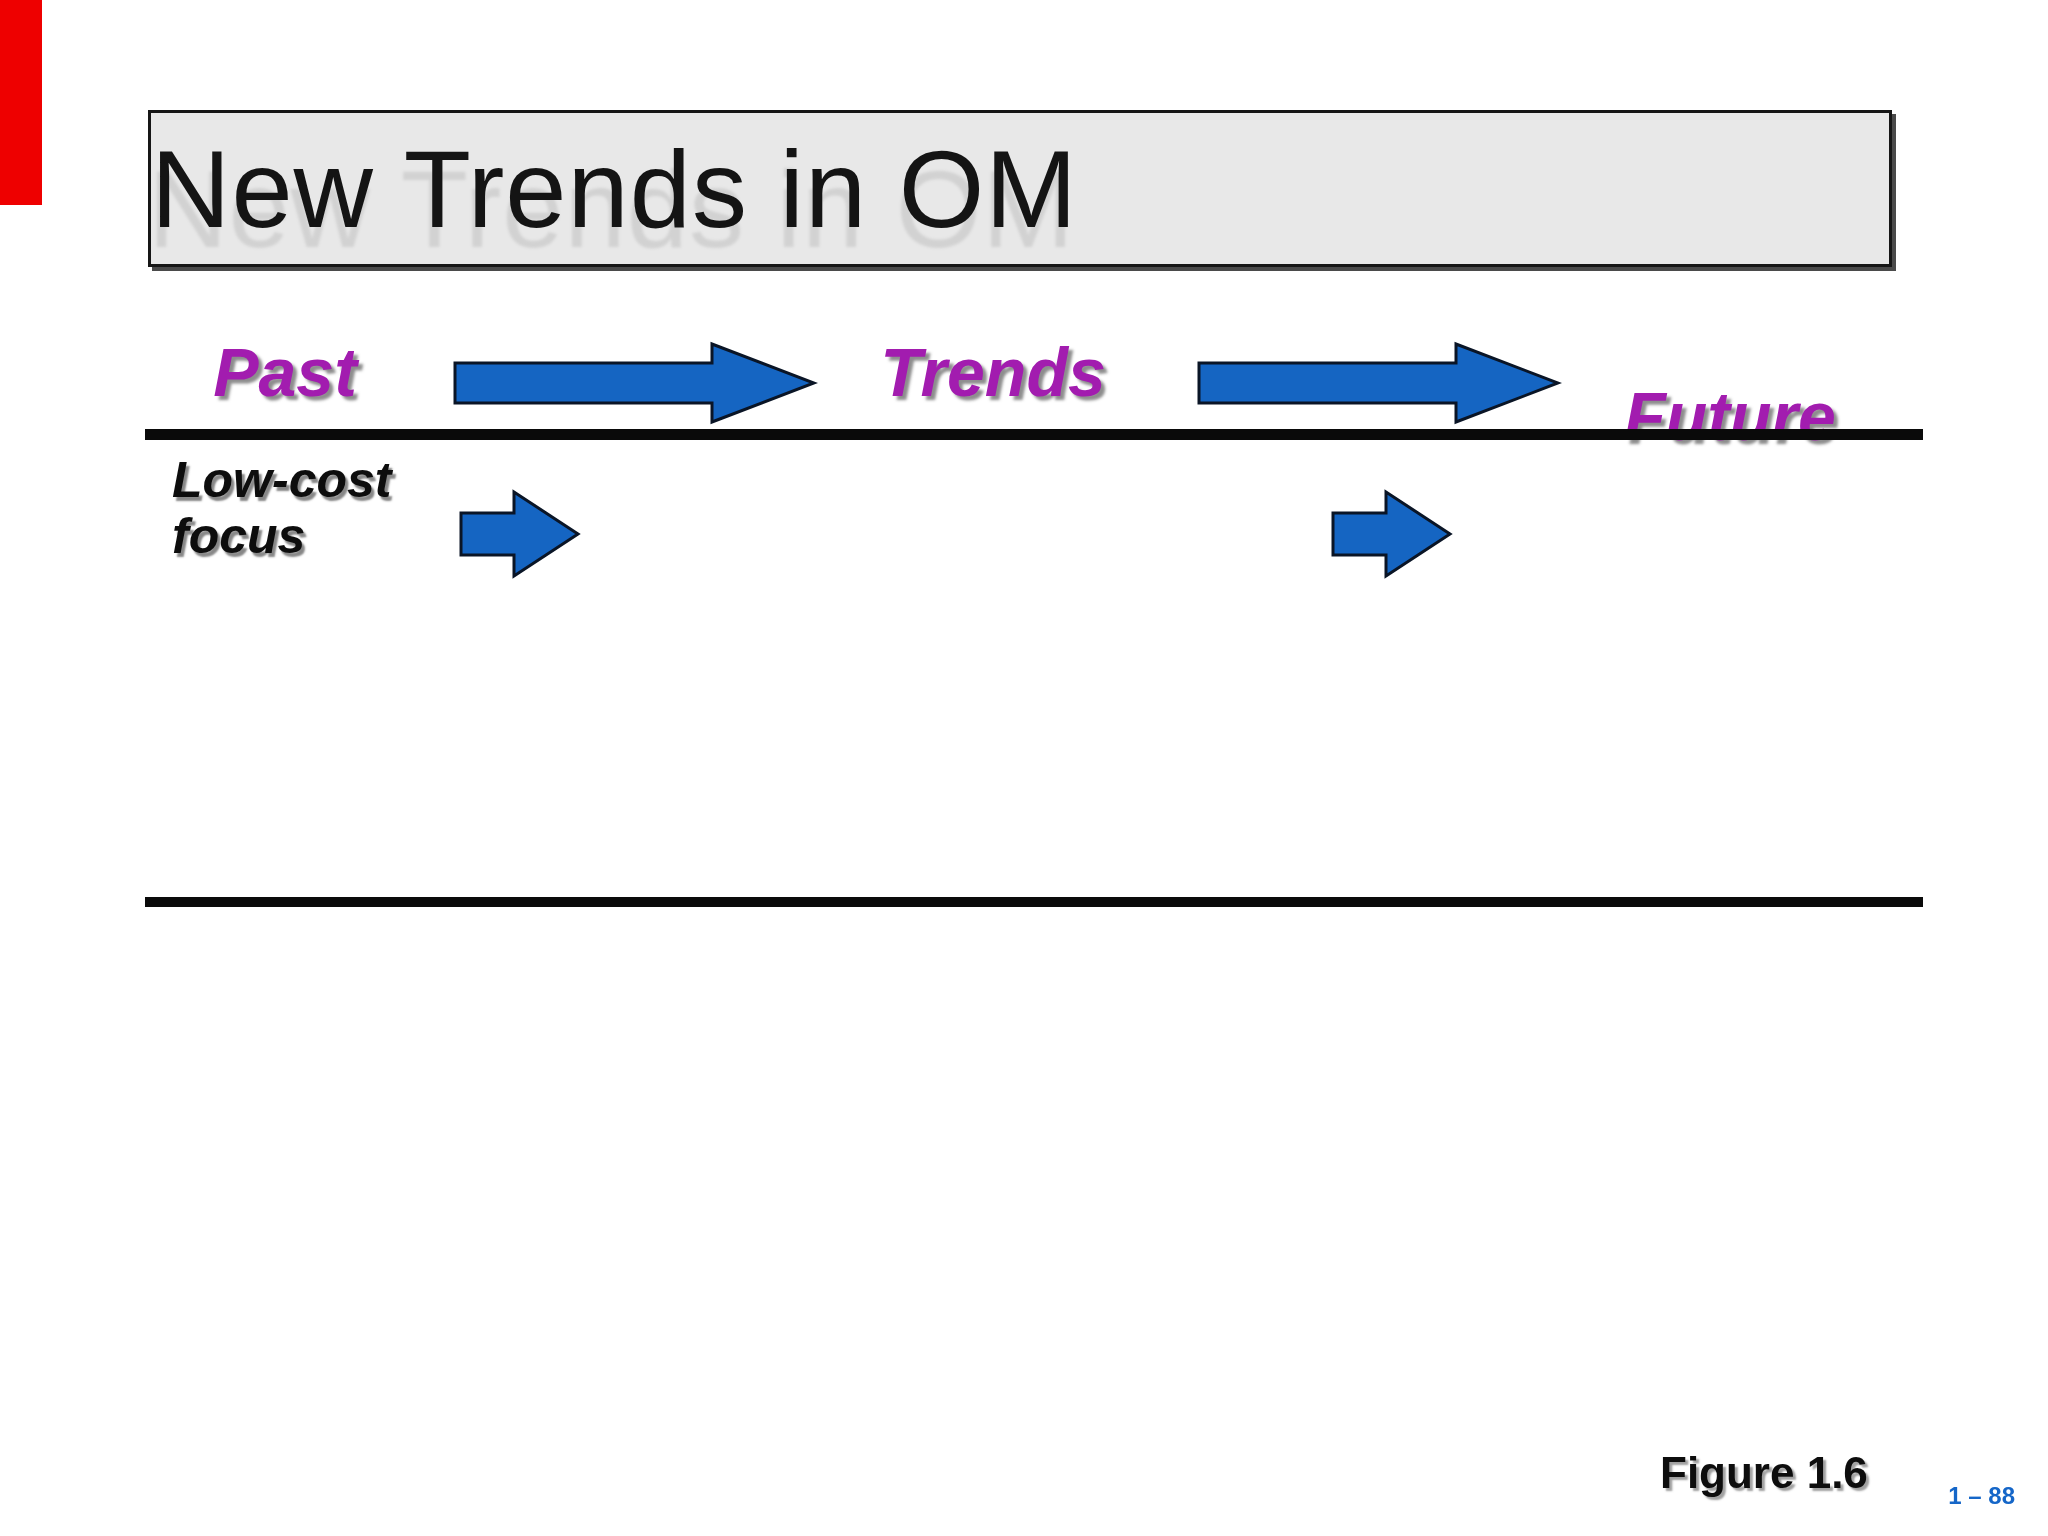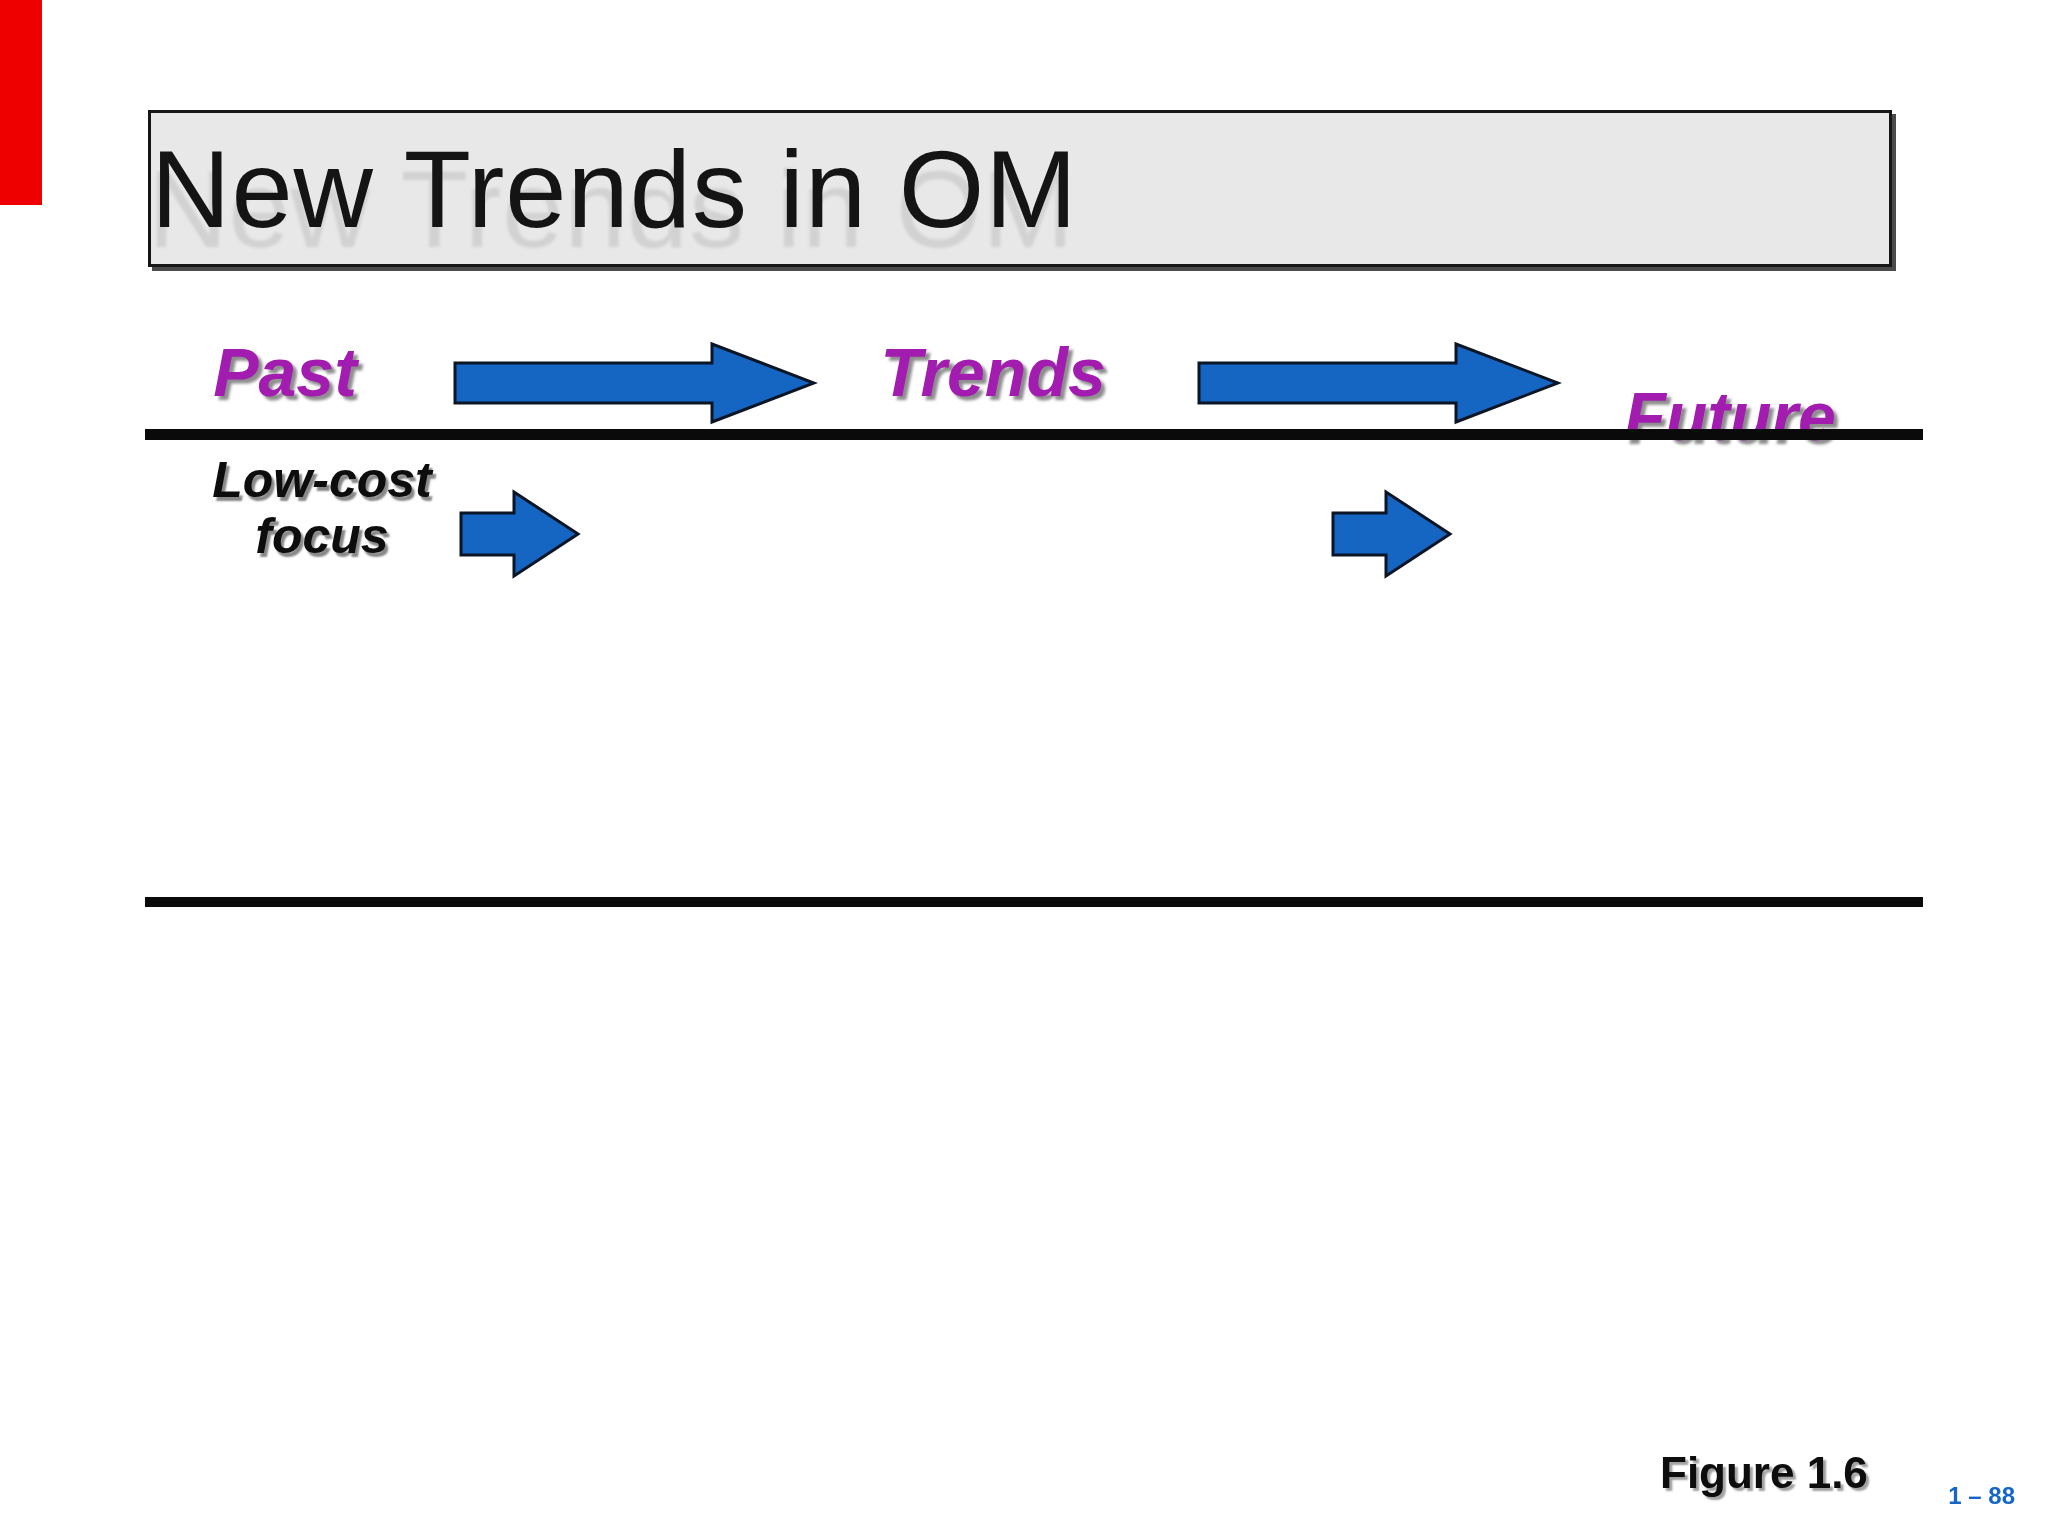--- a/index.html
+++ b/index.html
@@ -72,21 +72,21 @@
   .cell {
     position: absolute;
     font-size: 50px;
     font-weight: bold;
     font-style: italic;
     color: #0d0d0d;
     line-height: 56px;
     white-space: pre-line;
     text-shadow: 3px 4px 2px rgba(105,105,105,0.8);
   }
-  .cell-past   { left: 172px;  top: 452px; width: 300px; text-align: center; }
+  .cell-past   { left: 172px;  top: 452px; width: 300px; }
   .cell-causes { left: 618px;  top: 448px; width: 700px; }
   .cell-future { left: 1488px; top: 448px; width: 420px; }
 
   .figure-label {
     position: absolute;
     left: 1660px; top: 1408px;
     font-size: 44px;
     font-weight: bold;
     color: #0d0d0d;
     text-shadow: 3px 3px 2px rgba(120,120,120,0.7);

